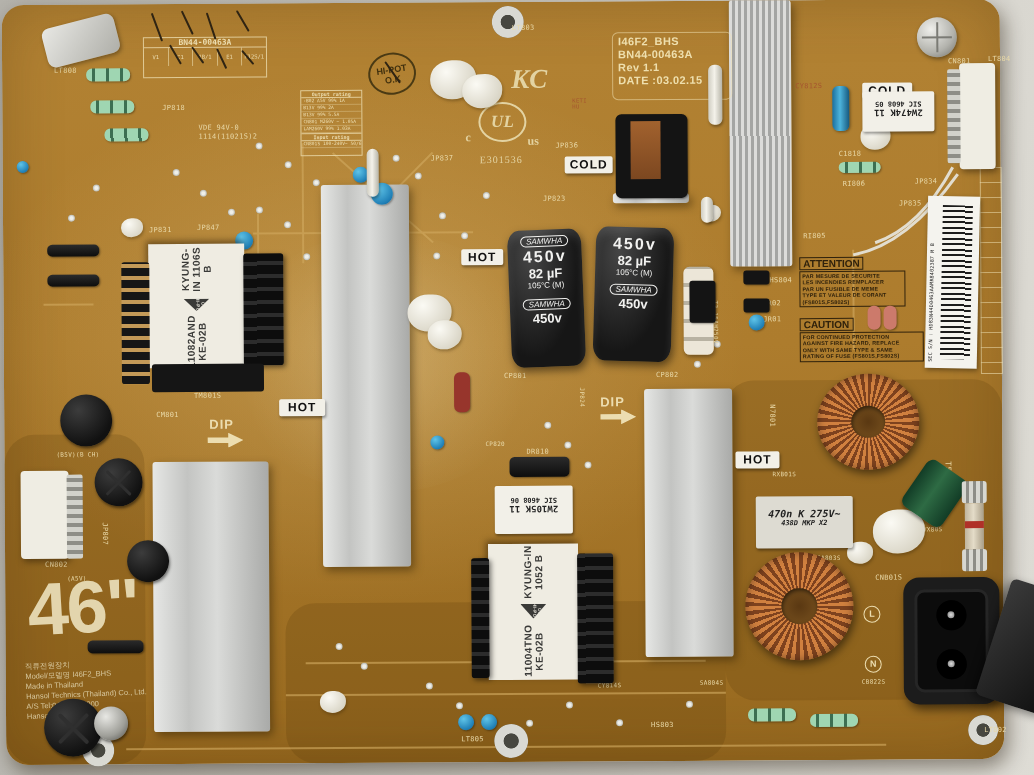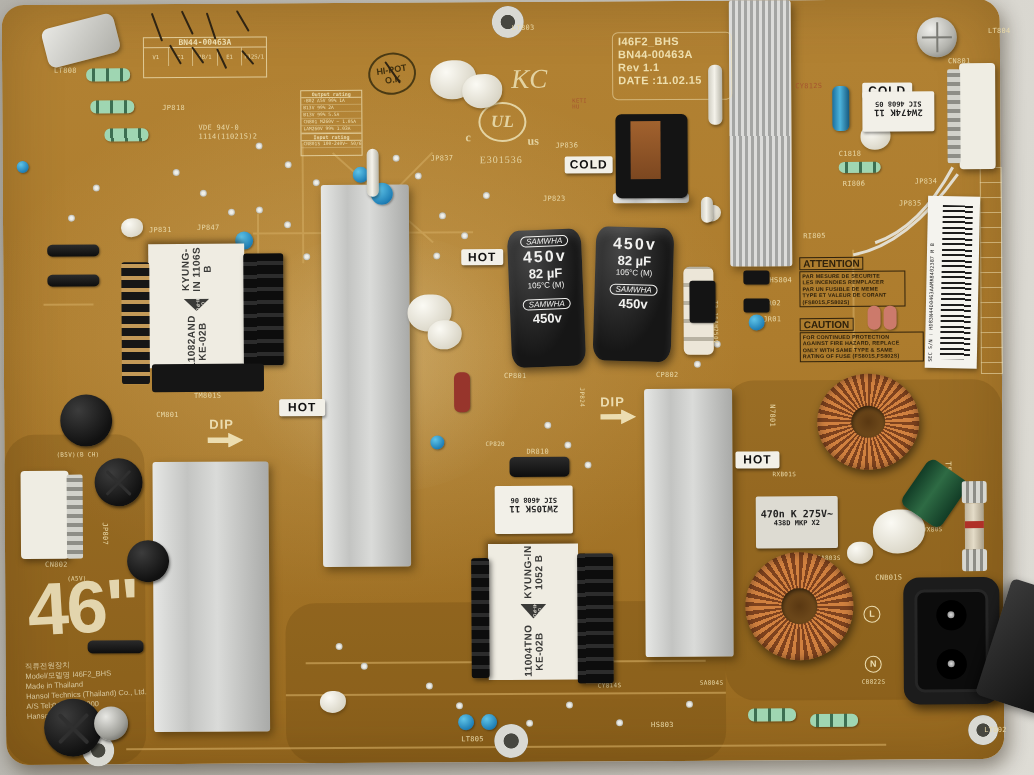--- a/index.html
+++ b/index.html
@@ -229,24 +229,24 @@
 
     <div class="silk" style="left:196px;top:120px;font-size:7px;line-height:9px;">
         <div class="">VDE 94V-0</div>
         <div class="">1114(11021S)2</div>
       </div>
 
     <div class="idblock">
       <div>I46F2_BHS</div>
       <div>BN44-00463A</div>
       <div>Rev 1.1</div>
-      <div>DATE :11.02.15</div>
-    </div>
-
-    <div class="marklogo" style="left:509px;top:62px;font-size:27px;font-weight:normal;font-style:italic;">KC</div>
+      <div>DATE :03.02.15</div>
+    </div>
+
+    <div class="marklogo" style="left:509px;top:62px;font-size:27px;font-weight:bold;font-style:italic;">KC</div>
     <div class="marklogo" style="left:476px;top:100px;width:44px;height:36px;border:2px solid #e3d3a2;border-radius:50%;text-align:center;">
       <span style="font-size:17px;font-weight:bold;font-style:italic;line-height:36px;">UL</span>
     </div>
     <div class="marklogo" style="left:463px;top:128px;font-size:12px;font-weight:bold;">c</div>
     <div class="marklogo" style="left:525px;top:132px;font-size:12px;font-weight:bold;">us</div>
     <div class="marklogo" style="left:477px;top:152px;font-size:10px;letter-spacing:1px;">E301536</div>
     <div class="silk" style="left:570px;top:96px;color:#a5542f;font-size:5.5px;line-height:6px;white-space:pre-line;">KETI
 HU</div>
 
     <div class="whitebox hotcold" style="left:562px;top:155px;width:48px;height:17px;">COLD</div>
@@ -326,21 +326,21 @@
       <div class="capline2">82 µF</div>
       <div class="capline3">105°C (M)</div>
       <div class="brandpill">SAMWHA</div>
       <div class="capline2">450v</div>
     </div>
     <div style="position:absolute;left:680px;top:266px;width:30px;height:88px;z-index:6;border-radius:6px;background:repeating-linear-gradient(0deg,#ece6d8 0 14px,#b8b2a2 14px 18px);box-shadow:1px 2px 4px rgba(0,0,0,.4);"></div>
 
     <div class="toroid" style="left:813px;top:374px;width:102px;height:96px;"></div>
     <div class="toroid" style="left:740px;top:552px;width:108px;height:108px;"></div>
 
-    <div class="whitebox resbox" style="left:751px;top:496px;width:82px;height:52px;background:#dddbd2;">
+    <div class="whitebox resbox" style="left:751px;top:496px;width:97px;height:52px;background:#dddbd2;font-style:italic;">
       <div style="font-size:10px;margin-top:12px;">470n K 275V~</div>
       <div style="font-size:7px;">438D MKP   X2</div>
     </div>
     <div class="whitebox resbox" style="left:860px;top:92px;width:72px;height:40px;">
       <div class="rot180" style="margin-top:8px;">
         <div style="font-size:9px;">2W474K 11</div>
         <div style="font-size:7px;">SIC 4608 05</div>
       </div>
     </div>
     <div class="whitebox resbox" style="left:490px;top:484px;width:78px;height:48px;">
@@ -390,21 +390,21 @@
 
     <div id="parts-layer" style="position:absolute;inset:0;">
         <div class="silk" style="left: 52px; top: 62px;">LT808</div>
         <div class="silk" style="left: 160px; top: 100px;">JP818</div>
         <div class="silk" style="left: 146px; top: 222px;">JP831</div>
         <div class="silk" style="left: 194px; top: 220px;">JP847</div>
         <div class="silk" style="left: 428px; top: 152px;">JP837</div>
         <div class="silk" style="left: 553px; top: 140px;">JP836</div>
         <div class="silk" style="left: 540px; top: 193px;">JP823</div>
         <div class="silk" style="left: 462px; top: 22px; padding-left: 48px;">LT803</div>
-        <div class="silk" style="left: 986px; top: 28px;">LT804</div>
+        <div class="silk" style="left: 986px; top: 56px;">LT804</div>
         <div class="silk" style="left: 793px; top: 82px; color: rgb(165, 84, 47);">CY812S</div>
         <div class="silk" style="left: 840px; top: 180px;">RI806</div>
         <div class="silk" style="left: 800px; top: 232px;">RI805</div>
         <div class="silk" style="left: 892px; top: 178px; margin-left: 20px;">JP834</div>
         <div class="silk" style="left: 896px; top: 200px;">JP835</div>
         <div class="silk" style="left: 836px; top: 150px;">C1818</div>
         <div class="silk" style="left: 766px; top: 276px;">HS804</div>
         <div class="silk" style="left: 755px; top: 299px;">BJR02</div>
         <div class="silk" style="left: 755px; top: 315px;">BJR01</div>
         <div class="silk" style="left: 190px; top: 388px;">TM801S</div>

